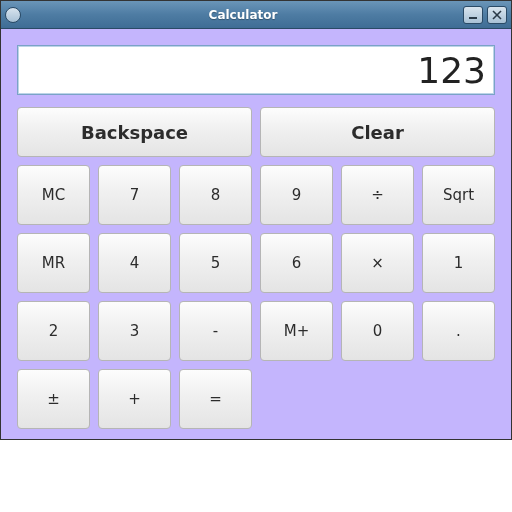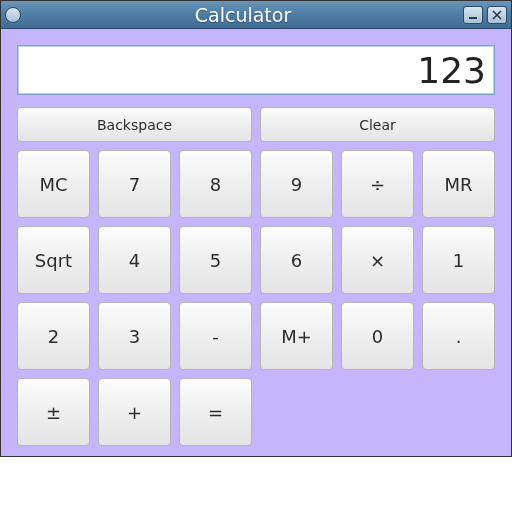--- a/index.html
+++ b/index.html
@@ -32,22 +32,22 @@
     background: linear-gradient(to bottom, #d8e4ee, #a8c1d6);
     margin-right: 2px;
     display: flex;
     align-items: center;
     justify-content: center;
   }
   .title-text {
     flex: 1;
     text-align: center;
     color: #fff;
-    font-size: 19px;
-    font-weight: normal;
+    font-size: 12px;
+    font-weight: bold;
     text-shadow: 0 1px 1px rgba(0,0,0,0.3);
   }
   .title-btns {
     display: flex;
     gap: 4px;
   }
   .title-btn {
     width: 20px;
     height: 18px;
     border: 1px solid #2a4a66;
@@ -91,31 +91,32 @@
     border-radius: 4px;
     font-size: 18px;
     color: #2c2c2c;
     cursor: pointer;
     display: flex;
     align-items: center;
     justify-content: center;
     font-family: inherit;
   }
   .btn.top {
-    height: 35px;
-    font-size: 14px;
+    height: 50px;
+    font-size: 18px;
+    font-weight: bold;
   }
   .grid {
     display: grid;
     grid-template-columns: repeat(6, 1fr);
     gap: 8px;
   }
   .grid .btn {
-    height: 68px;
-    font-size: 18px;
+    height: 60px;
+    font-size: 15px;
   }
 </style>
 </head>
 <body>
 
 <div class="window">
 
   <div class="titlebar">
     <div class="title-dot"></div>
     <div class="title-text">Calculator</div>
@@ -142,23 +143,23 @@
       <button class="btn top">Backspace</button>
       <button class="btn top">Clear</button>
     </div>
 
     <div class="grid">
       <button class="btn">MC</button>
       <button class="btn">7</button>
       <button class="btn">8</button>
       <button class="btn">9</button>
       <button class="btn">÷</button>
+      <button class="btn">Sqrt</button>
+
       <button class="btn">MR</button>
-
-      <button class="btn">Sqrt</button>
       <button class="btn">4</button>
       <button class="btn">5</button>
       <button class="btn">6</button>
       <button class="btn">×</button>
 
       <button class="btn">1</button>
       <button class="btn">2</button>
       <button class="btn">3</button>
       <button class="btn">-</button>
 

